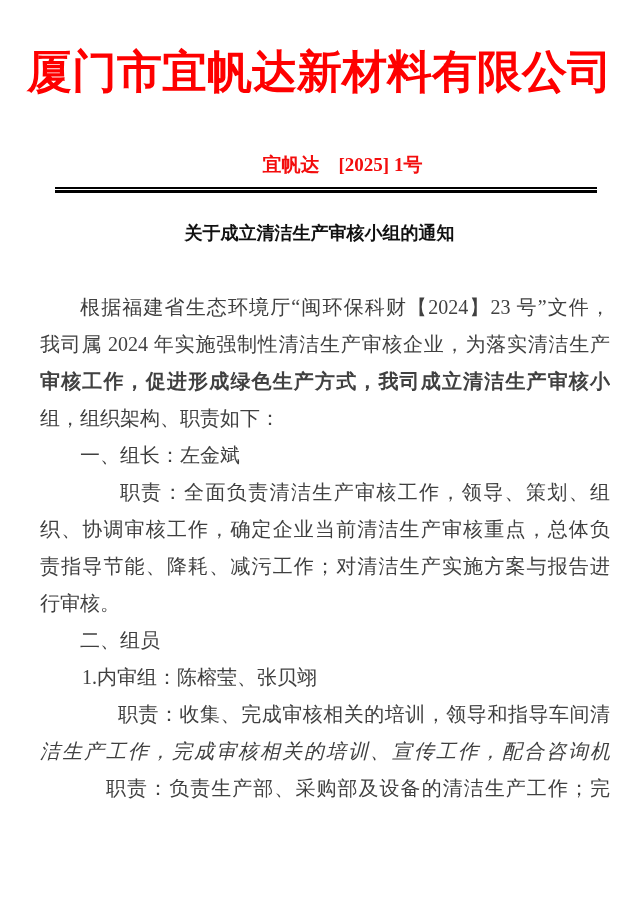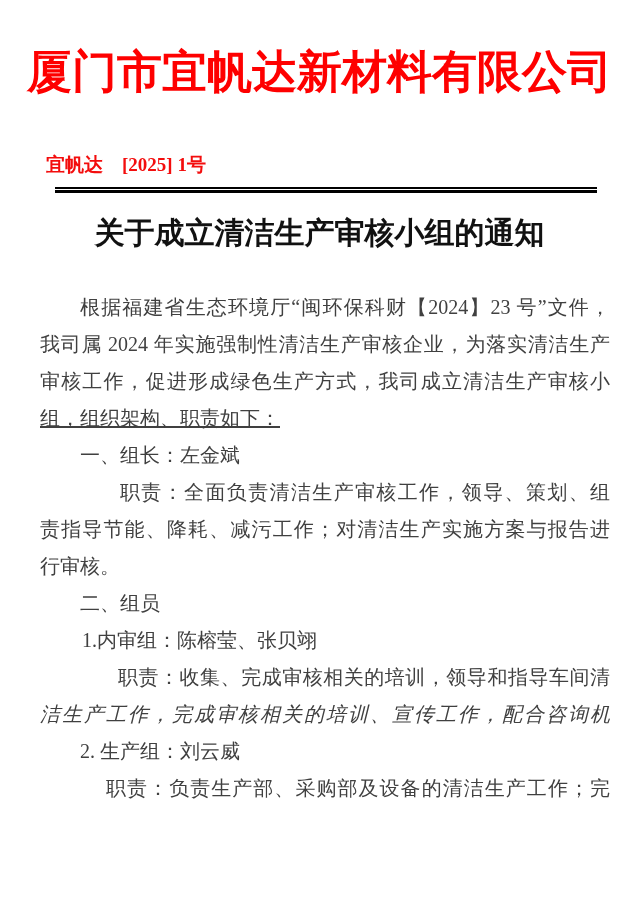--- a/index.html
+++ b/index.html
@@ -24,38 +24,38 @@
     margin: 47px 20px 0 20px;
     text-align: center;
     font-size: 45px;
     font-weight: bold;
     line-height: 50px;
     white-space: nowrap;
     color: #fe0000;
   }
   .doc-number {
     margin-top: 57px;
-    text-align: left;
+    text-align: center;
     font-size: 19px;
     font-weight: bold;
     line-height: 22px;
     color: #f30d0d;
     padding-left: 46px;
   }
   .separator {
     margin: 11px 0 0 55px;
     width: 542px;
     height: 1px;
     border-top: 2px solid #000000;
     border-bottom: 3px solid #000000;
   }
   .doc-title {
     margin: 27px 20px 0 20px;
     text-align: center;
-    font-size: 30px;
+    font-size: 18px;
     font-weight: bold;
     line-height: 26px;
     color: #111111;
   }
   .doc-body {
     margin: 43px 29px 0 40px;
     width: 570px;
   }
   .line {
     font-size: 20px;
@@ -80,27 +80,27 @@
 
   <div class="doc-number">宜帆达　[2025] 1号</div>
 
   <div class="separator"></div>
 
   <div class="doc-title">关于成立清洁生产审核小组的通知</div>
 
   <div class="doc-body" id="doc-body">
       <div class="line full" style="text-indent: 2em;">根据福建省生态环境厅“闽环保科财【2024】23 号”文件，</div>
       <div class="line full" style="text-indent: 0em;">我司属 2024 年实施强制性清洁生产审核企业，为落实清洁生产</div>
-      <div class="line full" style="text-indent: 0em;">审核工作，促进形成绿色生产方式，我司成立清洁生产审核小</div>
-      <div class="line" style="text-indent: 0em; text-decoration: underline;">组，组织架构、职责如下：</div>
+      <div class="line full" style="text-indent: 0em; font-weight: bold;">审核工作，促进形成绿色生产方式，我司成立清洁生产审核小</div>
+      <div class="line" style="text-indent: 0em;">组，组织架构、职责如下：</div>
       <div class="line" style="text-indent: 2em;">一、组长：左金斌</div>
       <div class="line full" style="text-indent: 4em;">职责：全面负责清洁生产审核工作，领导、策划、组</div>
+      <div class="line full" style="text-indent: 0em;">织、协调审核工作，确定企业当前清洁生产审核重点，总体负</div>
       <div class="line full" style="text-indent: 0em;">责指导节能、降耗、减污工作；对清洁生产实施方案与报告进</div>
       <div class="line" style="text-indent: 0em;">行审核。</div>
       <div class="line" style="text-indent: 2em;">二、组员</div>
       <div class="line" style="text-indent: 2.1em;">1.内审组：陈榕莹、张贝翊</div>
       <div class="line full" style="text-indent: 3.9em;">职责：收集、完成审核相关的培训，领导和指导车间清</div>
       <div class="line full" style="text-indent: 0em; font-style: italic;">洁生产工作，完成审核相关的培训、宣传工作，配合咨询机</div>
-      <div class="line" style="text-indent: 2em;">2. 生产组：刘云威</div>
       <div class="line full" style="text-indent: 3.3em;">职责：负责生产部、采购部及设备的清洁生产工作；完</div>
     </div>
 
 </div>
 
 </body></html>

